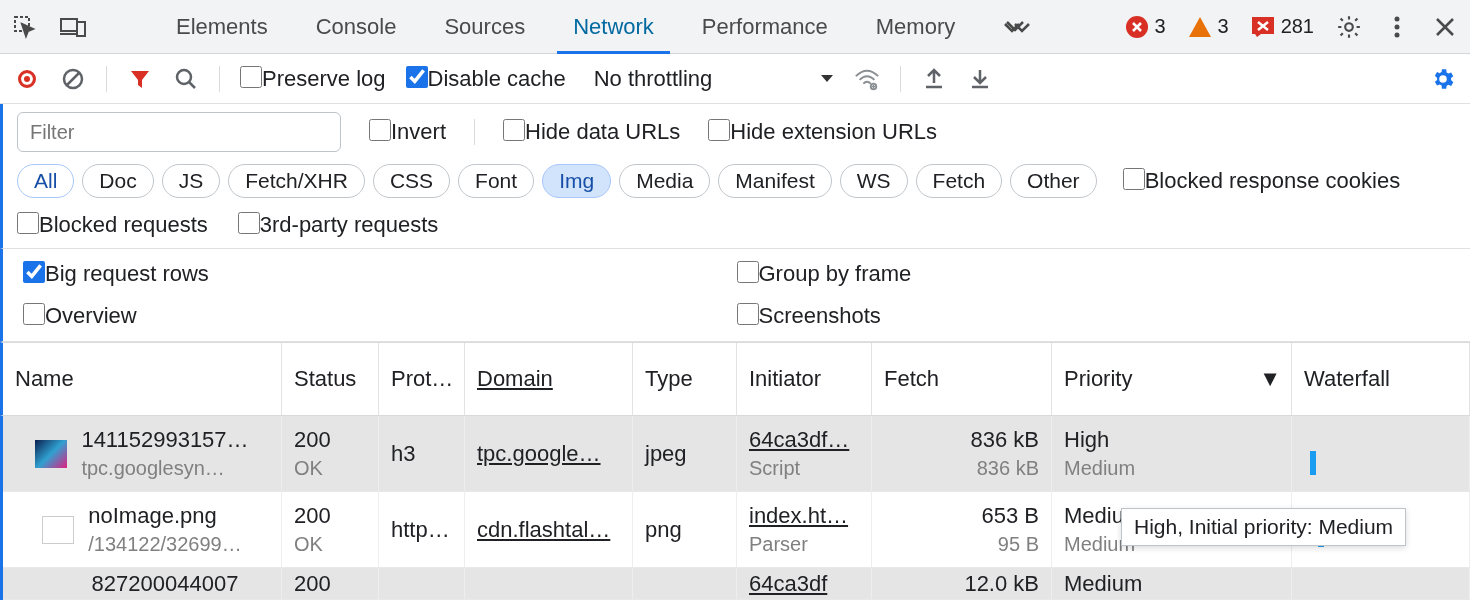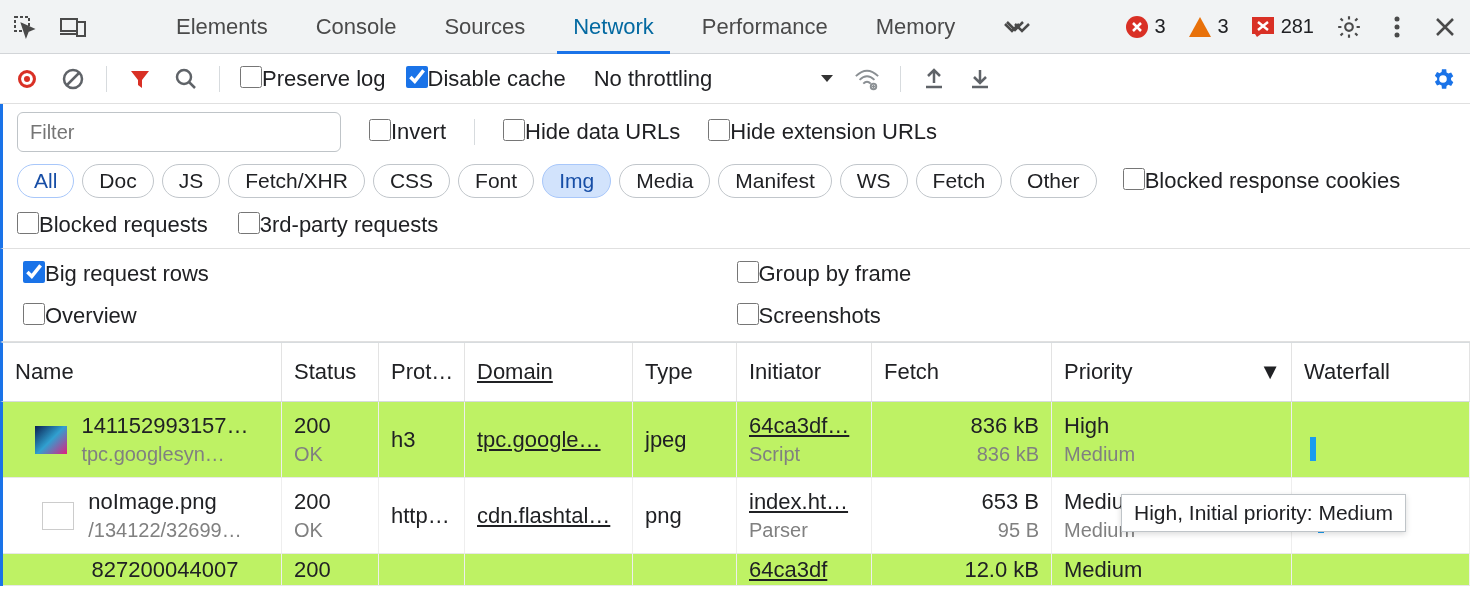--- a/index.html
+++ b/index.html
@@ -22,26 +22,26 @@
   .filterbar { border-bottom:1px solid #e0e0e0; padding:8px 14px 10px; }
   .filterbar .row1 { display:flex; align-items:center; gap:28px; }
   .filter-input { width:324px; height:40px; border:1px solid #bfc4c8; border-radius:6px; padding:0 12px; font-size:20px; color:#888;}
   .filterbar .row2 { display:flex; align-items:center; gap:8px; margin-top:12px; flex-wrap:wrap;}
   .pill { border:1px solid #c1c6cb; border-radius:18px; padding:4px 16px; font-size:21px; cursor:pointer;}
   .pill.sel-blue { border-color:#a8c7fa; color:#174ea6; }
   .pill.active { background:#d2e3fc; border-color:#a8c7fa; color:#174ea6;}
   .filterbar .row3 { display:flex; align-items:center; gap:30px; margin-top:14px;}
   .displaybar { border-bottom:1px solid #e0e0e0; display:flex; padding:12px 20px;}
   .displaybar .col { flex:1; display:flex; flex-direction:column; gap:16px;}
-  .table-head { height:60px; border-bottom:1px solid #d7dbde; border-top:1px solid #d7dbde; display:flex; align-items:center; font-size:22px; color:#202124; background:#fff; border-left:3px solid #1a73e8;}
+  .table-head { height:74px; border-bottom:1px solid #d7dbde; border-top:1px solid #d7dbde; display:flex; align-items:center; font-size:22px; color:#202124; background:#fff; border-left:3px solid #1a73e8;}
   .th { padding:0 12px; border-right:1px solid #e3e3e3; height:100%; display:flex; align-items:center; position:relative;}
   .w-name{width:279px;} .w-status{width:97px;} .w-proto{width:86px;} .w-domain{width:168px;text-decoration:underline;} .w-type{width:104px;} .w-init{width:135px;} .w-size{width:180px;} .w-prio{width:240px;} .w-water{flex:1;}
   .sort-arrow { position:absolute; right:10px; }
   .tr { display:flex; height:76px; border-bottom:1px solid #e8e8e8; align-items:stretch;}
-  .tr.alt { background:#bef264; }
+  .tr.alt { background:#e5e5e5; }
   .td { padding:8px 12px; border-right:1px solid #eee; display:flex; flex-direction:column; justify-content:center; overflow:hidden; white-space:nowrap;}
   .td .sub { color:#808080; font-size:20px; margin-top:4px;}
   .td.right { align-items:flex-end;}
   .initlink { text-decoration:underline; }
   .name-cell { flex-direction:row; align-items:center; gap:14px;}
   .thumb { width:32px; height:28px; background:linear-gradient(135deg,#0a2050,#30a0d0,#e02080); flex-shrink:0;}
   .thumb.blank { background:#fff; border:1px solid #ccc;}
   .name-txts{display:flex;flex-direction:column;overflow:hidden;}
   .wf-bar { width:6px; height:24px; background:#1a9cf0; margin-left:18px; margin-top:18px;}
   .tooltip { position:absolute; background:#fff; border:1px solid #bfc4c8; padding:6px 12px; font-size:21px; box-shadow:0 2px 6px rgba(0,0,0,.15); white-space:nowrap; z-index:9;}

